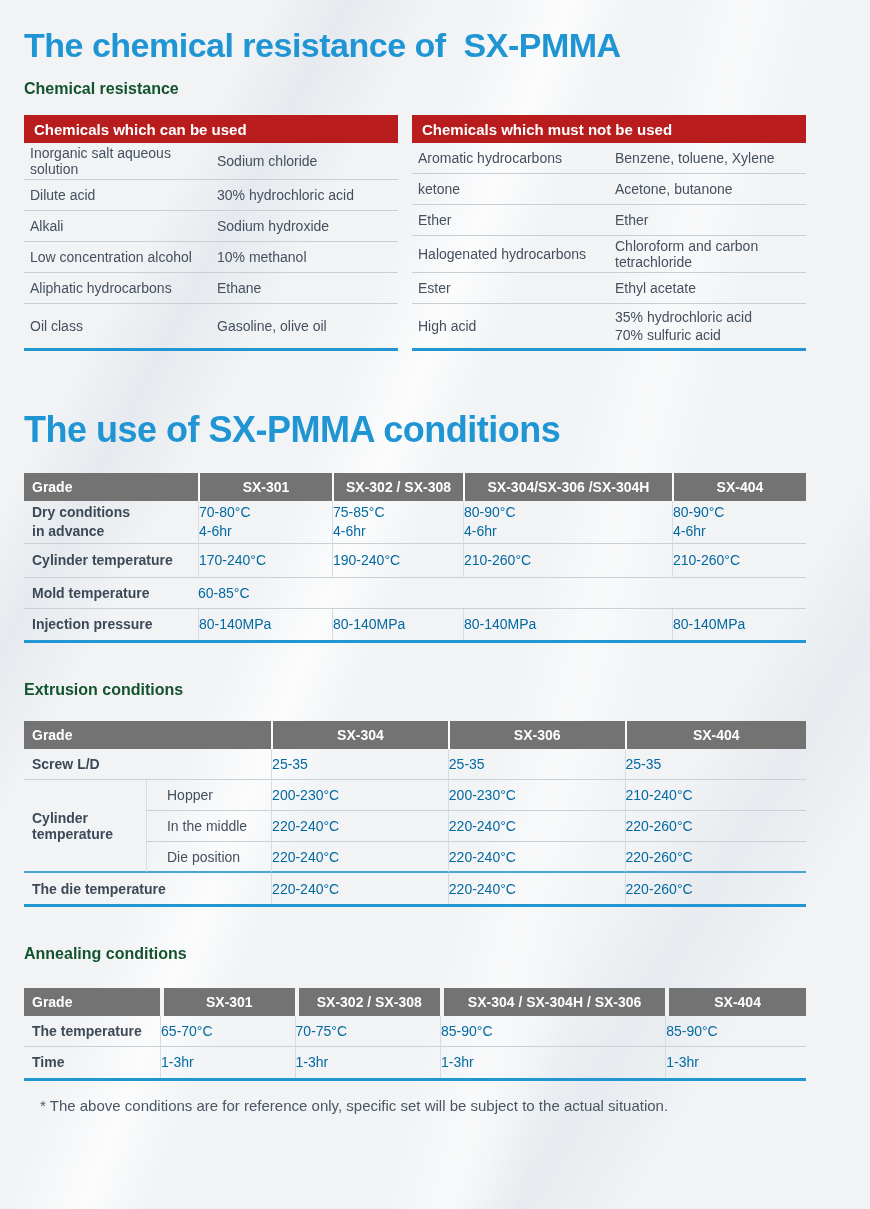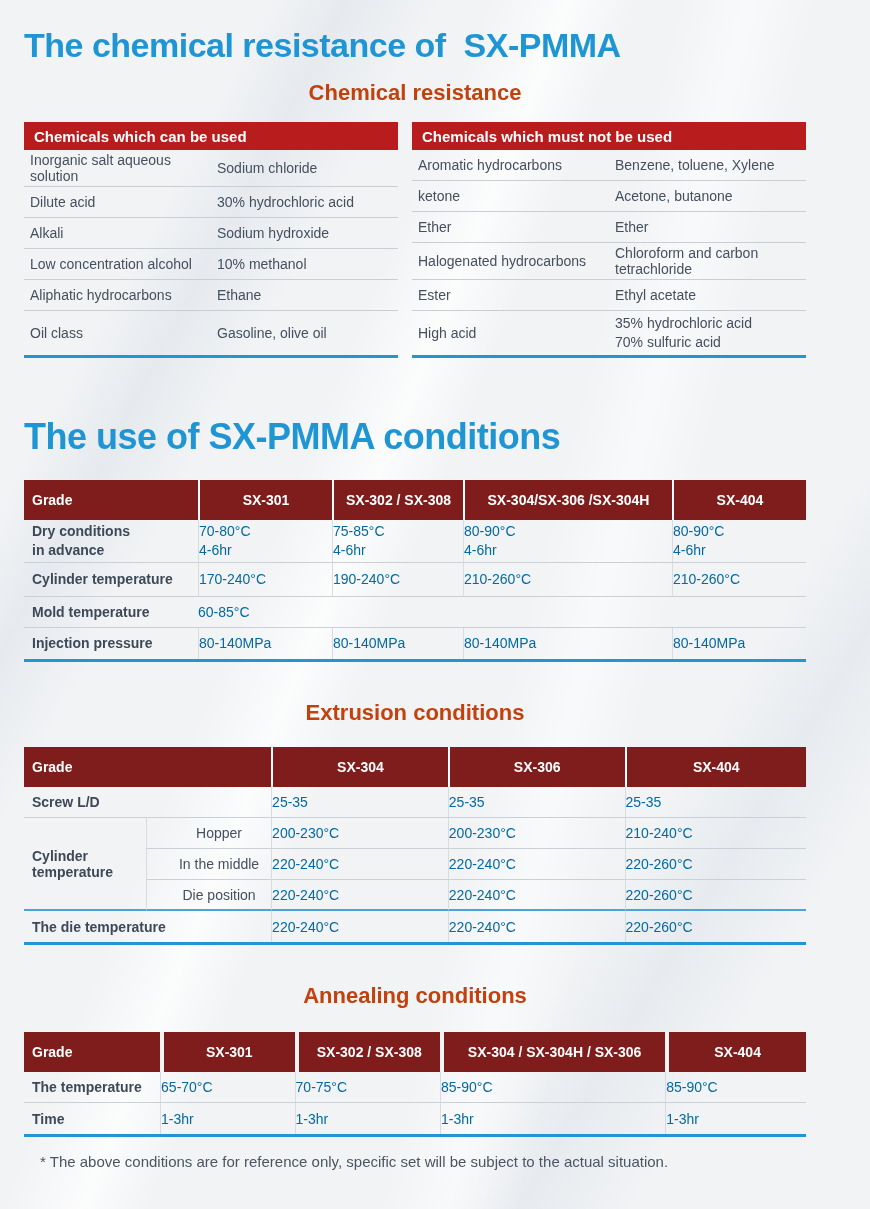--- a/index.html
+++ b/index.html
@@ -28,22 +28,22 @@
     color:#2095d3; white-space:pre-wrap;
   }
   h1.section-title {
     margin-top:58px;
     font-size:36px; line-height:1.15;
     font-weight:bold; letter-spacing:-0.5px;
     color:#2095d3;
   }
   h2.sub-heading {
     margin-top:16px;
-    font-size:22px; line-height:1.15;
-    font-weight:bold; color:#c2410c;text-align:center;
+    font-size:16px; line-height:1.15;
+    font-weight:bold; color:#14532d;
   }
   h2.sub-heading.spaced { margin-top:38px; }
 
   
   .chem-wrap { display:flex; gap:14px; margin-top:17px; }
   table { border-collapse:separate; border-spacing:0; table-layout:fixed; }
   .chem-table { border-bottom:3px solid #2196d3; }
   .chem-table.can { width:374px; }
   .chem-table.cannot { width:394px; }
   .chem-table thead th {
@@ -56,38 +56,38 @@
     font-size:14px; color:#45505e;
     border-bottom:1px solid #c9ced4;
   }
   .chem-table tbody td:first-child { padding-left:6px; }
   .chem-table tbody tr.tall td { height:44px; }
   .chem-table tbody tr:last-child td { border-bottom:none; }
 
   
   .cond { width:782px; border-bottom:3px solid #2196d3; }
   .cond thead th {
-    background:#7f1d1d; color:#fff;
+    background:#737373; color:#fff;
     font-size:14px; font-weight:bold; text-align:center;
-    height:28px; vertical-align:middle; padding:12px 4px;
+    height:28px; vertical-align:middle; padding:0 4px;
   }
   .cond thead th.first { text-align:left; padding-left:8px; }
   .cond thead th + th { border-left:2px solid #fdfdfd; }
   .cond.gapped thead th + th { border-left:4px solid #f1f3f5; }
   .cond tbody td {
     height:31px; vertical-align:middle; text-align:left;
     font-size:14px; color:#0369a1;
     border-bottom:1px solid #cbd0d6;
   }
   .cond tbody td.lbl {
     text-align:left; padding-left:8px;
     font-weight:bold; color:#3d4957; font-size:14px;
   }
   .cond tbody td.sub {
-    text-align:center; padding-left:20px; color:#45505e;
+    text-align:left; padding-left:20px; color:#45505e;
     border-left:1px solid #d8dce0;
   }
   .cond tbody td.val { border-left:1px solid #d8dce0; }
   .cond tbody td.noleft { border-left:none; }
   .cond tbody tr.tall td { height:43px; }
   .cond tbody tr:last-child td { border-bottom:none;margin-left:8px; }
   .cond tbody tr.blue-under td { border-bottom:2px solid #49a5d6; }
   .pre { white-space:pre-line; line-height:1.35; }
 
   .footnote {

